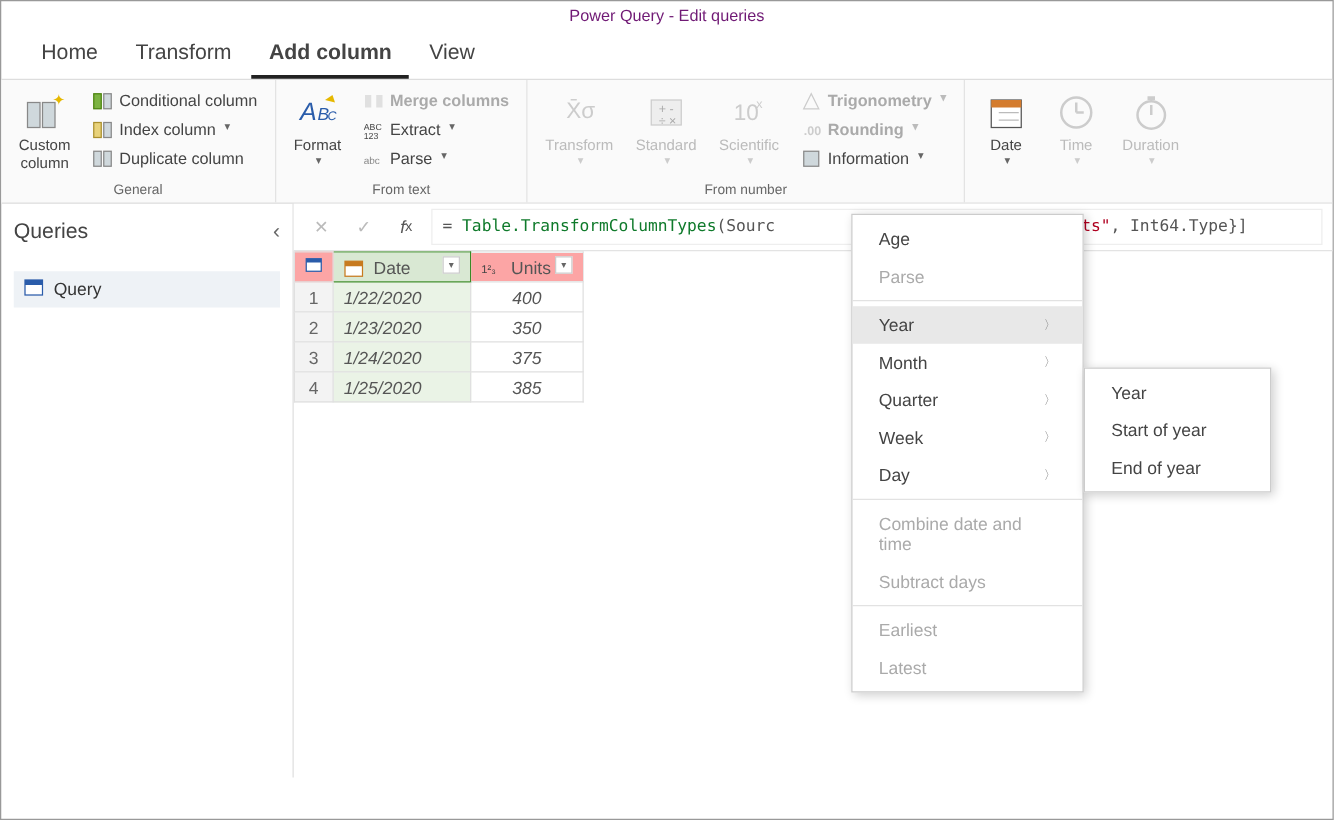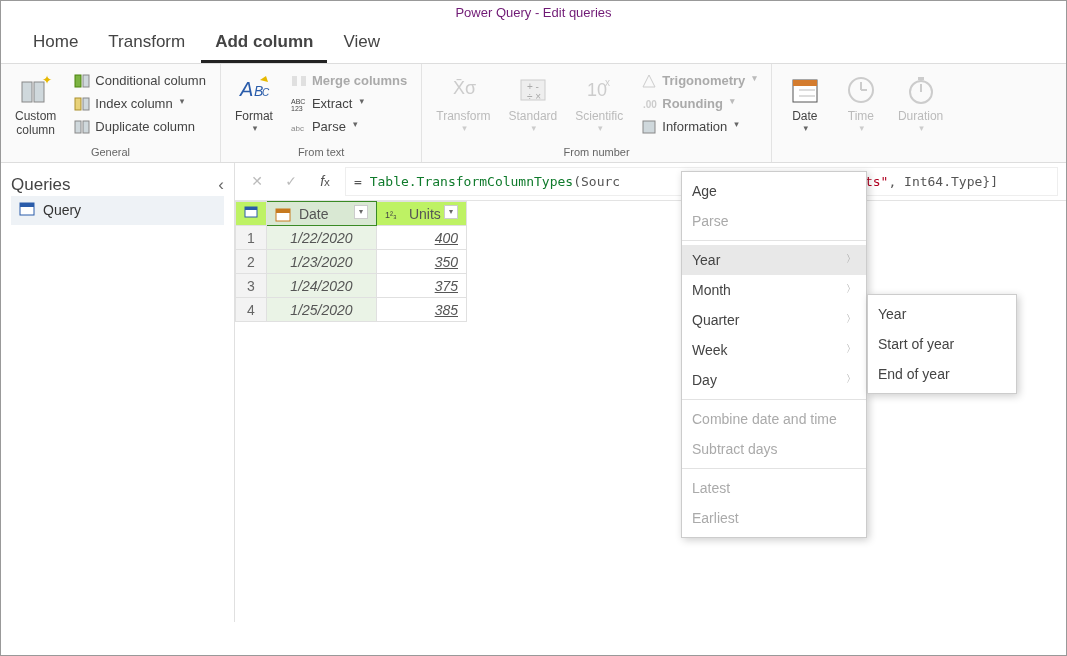--- a/index.html
+++ b/index.html
@@ -21,47 +21,47 @@
 .stacked { display: flex; flex-direction: column; gap: 1px; }
 .small-button { display: flex; align-items: flex-start; gap: 5px; padding: 3px 6px; font-size: 13px; color: #444; cursor: pointer; white-space: nowrap; }
 .small-button.disabled { color: #aaa; font-weight: bold; }
 .small-button .icon { width: 16px; height: 16px; flex-shrink: 0; }
 .chev { font-size: 9px; color: #666; margin-left: 2px; }
 .disabled .chev { color: #bbb; }
 .group-time-hint { position: absolute; left: 868px; top: 180px; font-size: 11px; color: #666; }
 
 .workspace { display: flex; height: calc(100% - 24px - 41px - 130px); }
 .queries-pane { width: 234px; border-right: 1px solid #e0e0e0; padding: 8px 10px; }
-.queries-header { display: flex; justify-content: space-between; align-items: center; font-size: 17px; color: #444; padding: 4px 0 1px 0; }
+.queries-header { display: flex; justify-content: space-between; align-items: center; font-size: 17px; color: #444; padding: 4px 0 22px 0; }
 .query-item { display: flex; align-items: center; gap: 8px; background: #eef2f6; padding: 5px 8px; }
 
 .main { flex: 1; display: flex; flex-direction: column; position: relative; }
 .formula-bar { display: flex; align-items: center; gap: 6px; border-bottom: 1px solid #e3e3e3; padding: 4px 8px; background: #fff; }
 .fx-btn { width: 28px; height: 28px; display: flex; align-items: center; justify-content: center; color: #555; cursor: pointer; }
 .fx-btn.grey { color: #bbb; }
 .formula-input { flex: 1; background: #fff; padding: 6px 8px; font-family: Consolas, monospace; font-size: 13px; color: #555; border: 1px solid #eee; white-space: nowrap; overflow: hidden; }
 .formula-input .kw { color: #0f7a2b; }
 .formula-input .str { color: #b00020; }
 
 .table-wrap { flex: 1; overflow: auto; }
 table.data { border-collapse: collapse; font-size: 14px; }
 table.data th, table.data td { border: 1px solid #e0e0e0; padding: 3px 8px; height: 24px; }
-table.data th { background: #bef264; font-weight: 400; color: #555; text-align: left; }
+table.data th { background: #fca5a5; font-weight: 400; color: #555; text-align: left; }
 th.idx, td.idx { width: 28px; text-align: center; color: #666; background: #f3f3f3; }
 th.col { position: relative; }
 th.col.selected { background: #d9e8d3; border: 1px solid #3a8a25; }
 th.col .colname { display: inline-block; vertical-align: middle; }
 th.col .type-icon { display: inline-block; width: 16px; height: 16px; vertical-align: middle; margin-right: 4px; }
 th.col .dd { float: right; width: 14px; height: 14px; border: 1px solid #ccc; font-size: 8px; line-height: 12px; text-align: center; color: #666; cursor: pointer; background: #fff; }
-td.val-date { width: 110px; text-align: center; font-style: italic; color: #555; }
+td.val-date { width: 110px; text-align: left; font-style: italic; color: #555; }
 td.val-date.selected { background: #eaf3e6; }
-td.val-num { width: 90px; text-align: right; font-style: italic; color: #555; text-decoration: underline; }
+td.val-num { width: 90px; text-align: center; font-style: italic; color: #555; }
 
 .dropdown { position: absolute; background: #fff; border: 1px solid #ccc; box-shadow: 2px 2px 8px rgba(0,0,0,0.2); padding: 4px 0; font-size: 14px; color: #444; z-index: 10; }
-.dropdown .item { padding: 7px 10px; cursor: pointer; display: flex; justify-content: space-between; }
+.dropdown .item { padding: 7px 21px; cursor: pointer; display: flex; justify-content: space-between; align-items: center; }
 .dropdown .item.highlight { background: #e8e8e8; }
 .dropdown .item.disabled { color: #aaa; cursor: default; }
 .dropdown hr { border: none; border-top: 1px solid #e2e2e2; margin: 4px 0; }
 .dropdown .sub { font-size: 10px; color: #888; }
 
 .dd1 { left: 680px; top: 170px; width: 186px; }
 .dd2 { left: 866px; top: 293px; width: 150px; }
 </style>
 </head>
 <body>
@@ -377,24 +377,24 @@
     </div>
     <hr>
     <div class="item disabled">
       <span>Combine date and time</span>
     </div>
     <div class="item disabled">
       <span>Subtract days</span>
     </div>
     <hr>
     <div class="item disabled">
+      <span>Earliest</span>
+    </div>
+    <div class="item disabled">
       <span>Latest</span>
-    </div>
-    <div class="item disabled">
-      <span>Earliest</span>
     </div>
   </div>
 
 <div class="dropdown dd2" id="year-submenu">
     <div class="item">Year</div>
     <div class="item">Start of year</div>
     <div class="item">End of year</div>
   </div>
 
 </body></html>

